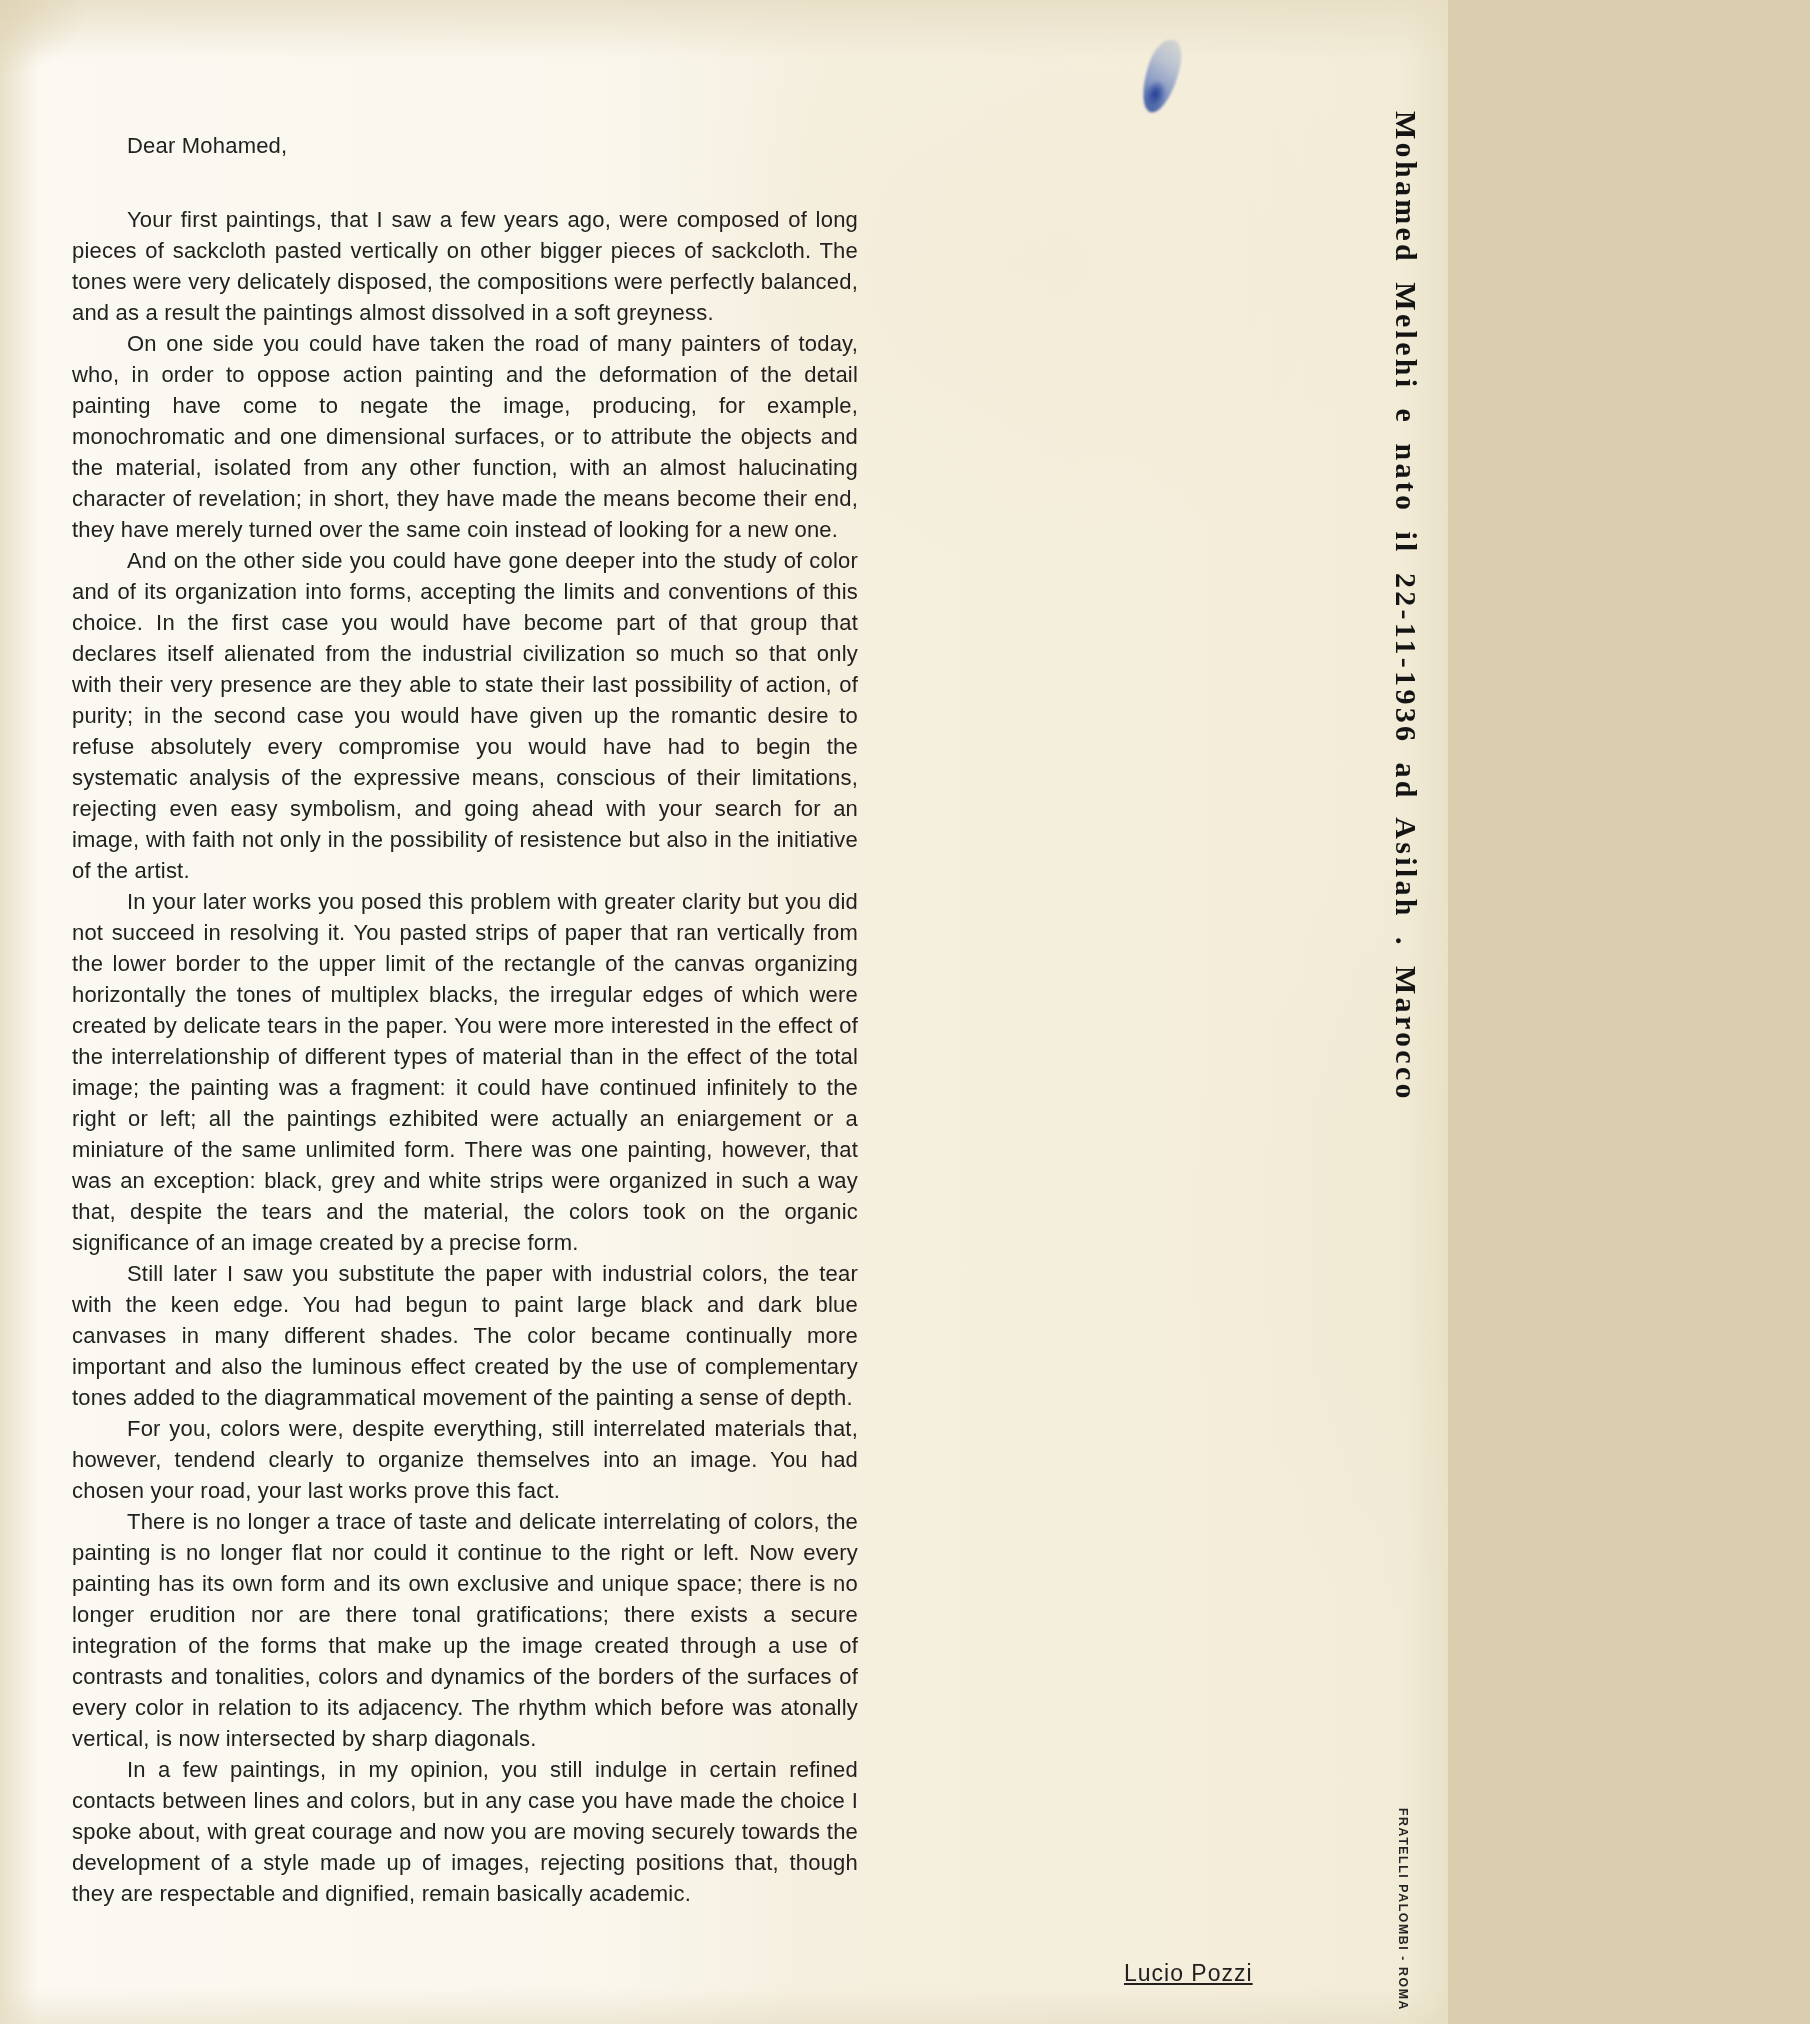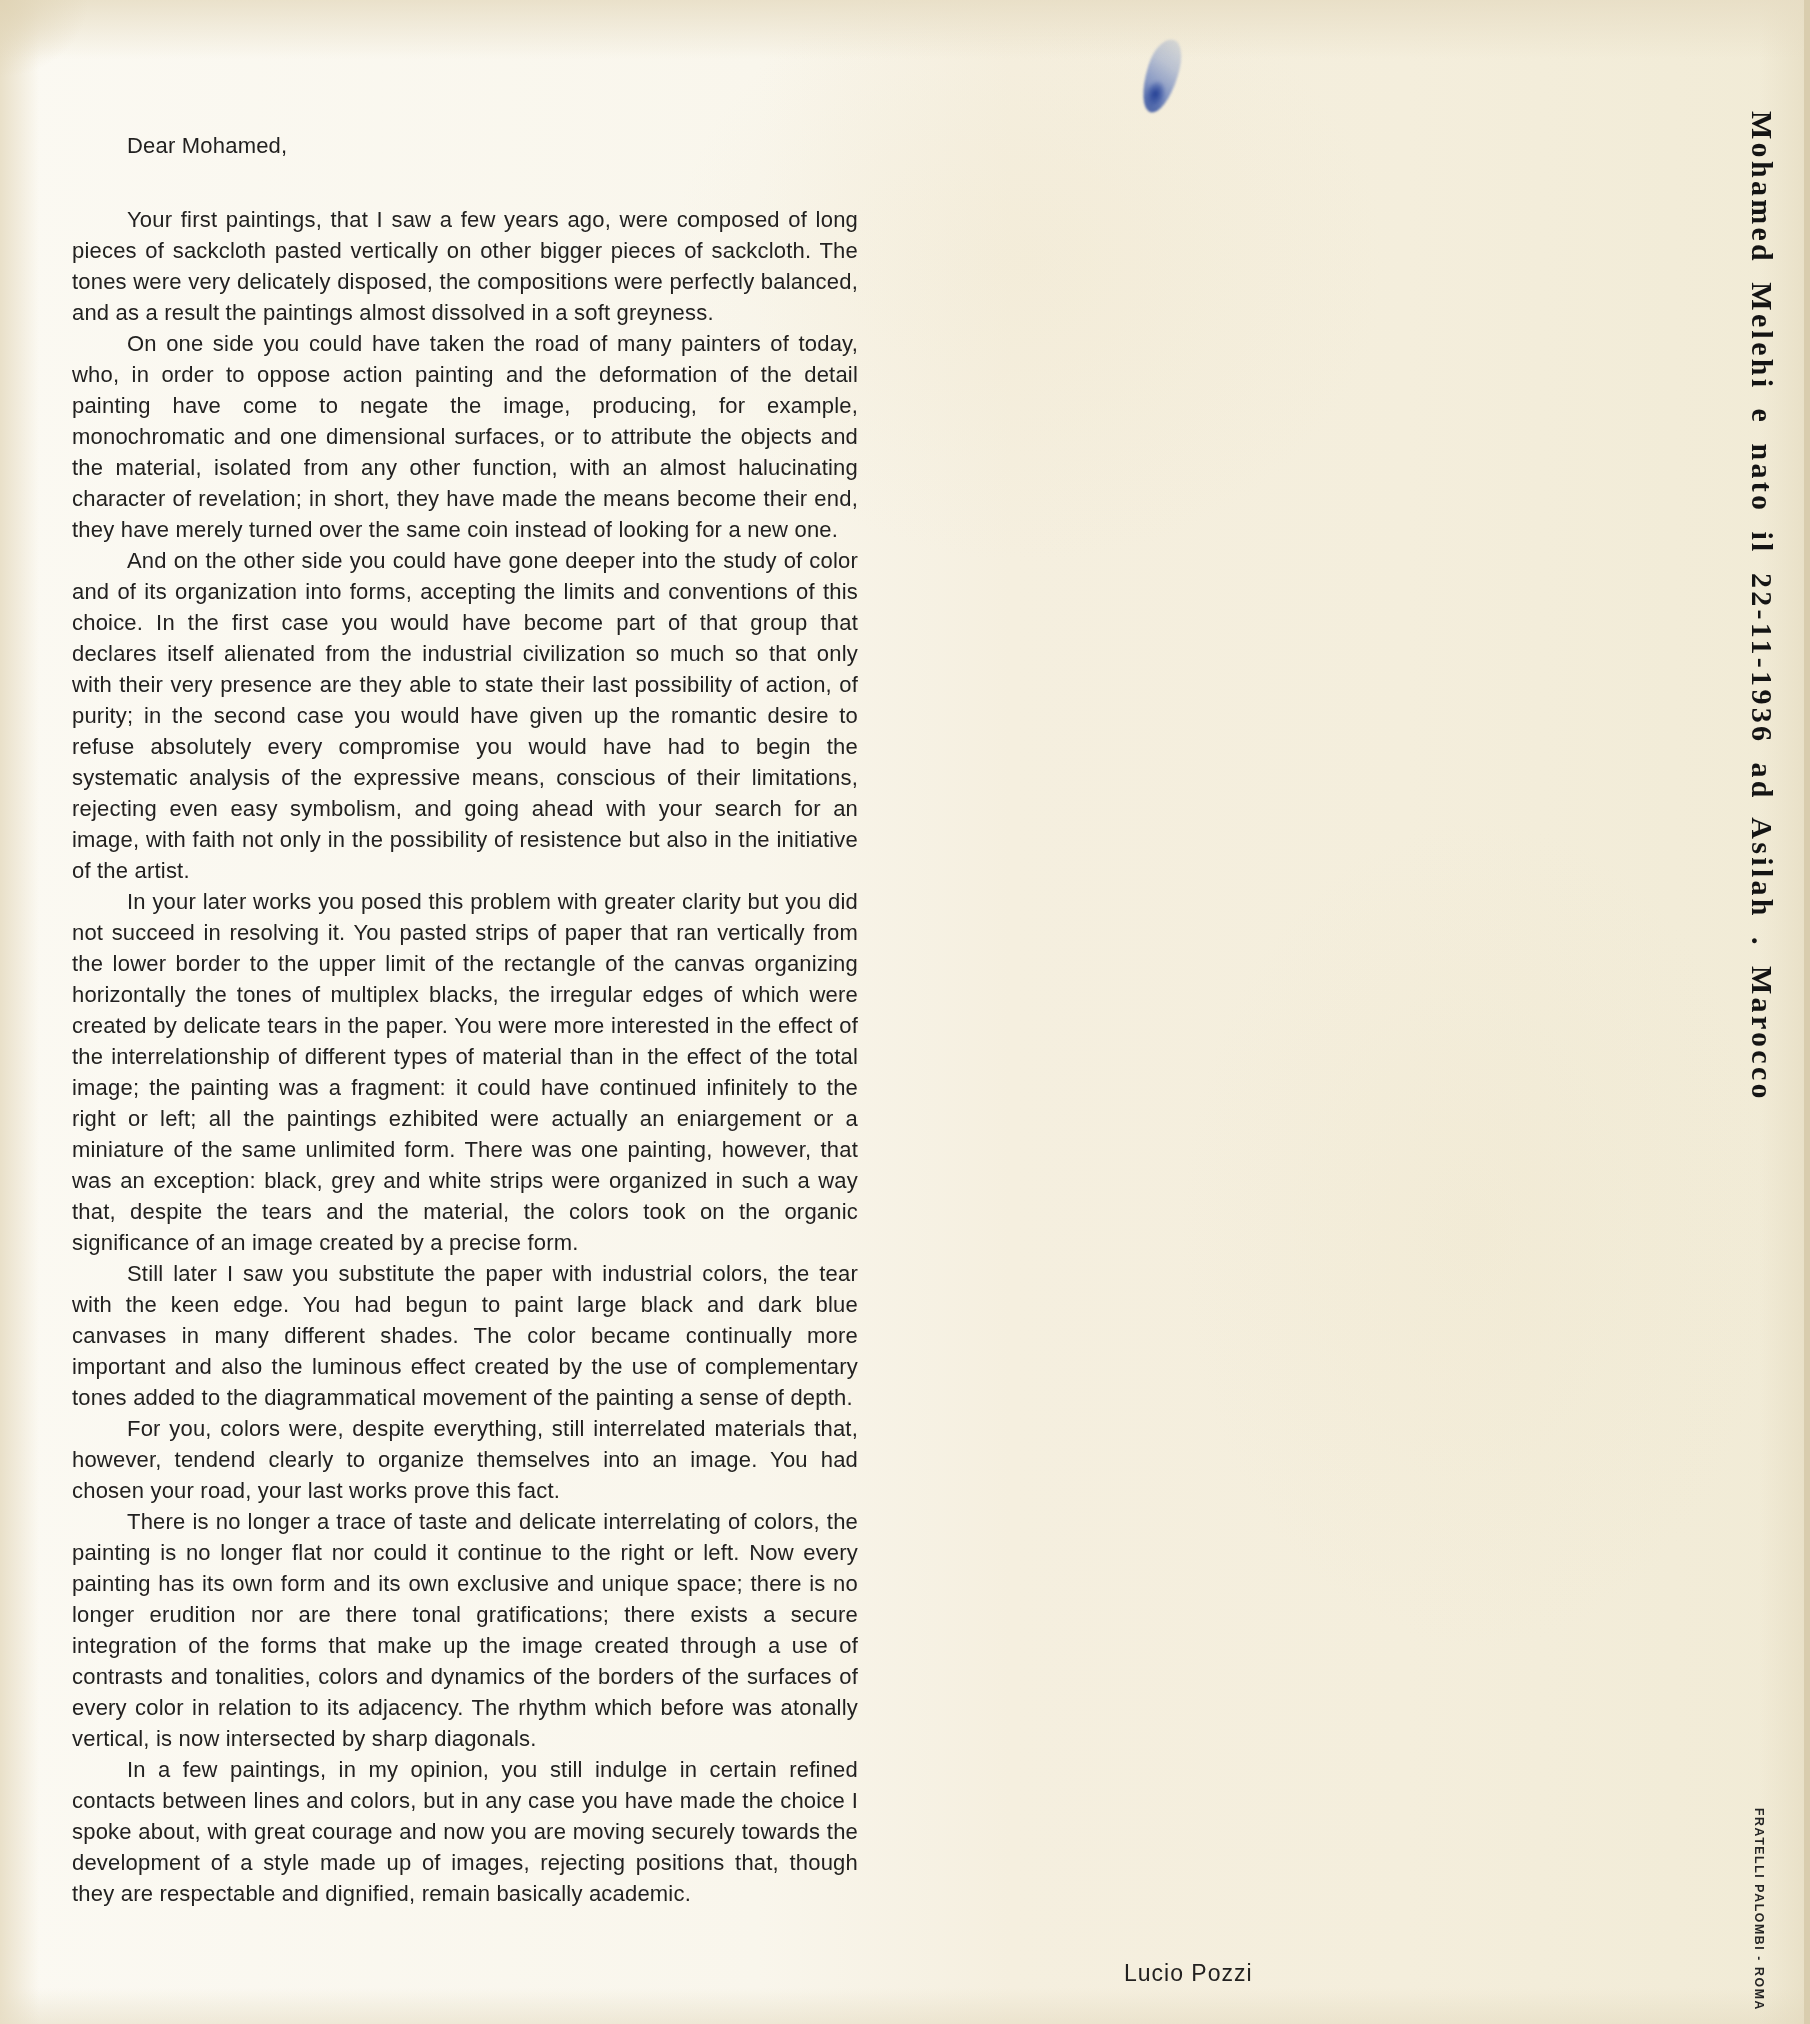--- a/index.html
+++ b/index.html
@@ -1,19 +1,19 @@
 <!DOCTYPE html>
 <html style="font-size:13px"><head>
 <meta charset="utf-8">
 <title>Scanned Letter</title>
 <style>
   html, body { margin: 0; padding: 0; background: #d9cdae; }
   .screen {
     position: relative;
-    width: 1804px;
+    width: 1448px;
     height: 2025px;
     overflow: hidden;
     font-family: "Liberation Sans", sans-serif;
   }
   .page {
     position: absolute;
     inset: 0;
     background:
       radial-gradient(123px 107px at 0px 0px, rgba(224,212,182,.95), rgba(224,212,182,0) 72%),
       linear-gradient(180deg, rgba(231,221,196,.85) 0px, rgba(231,221,196,0) 59px),
@@ -43,20 +43,21 @@
     text-indent: 55px;
     text-align: justify;
   }
   .signature {
     position: absolute;
     left: 1124px;
     top: 1960px;
     color: #222120;
     font-size: 23px;
     letter-spacing: 1px;
+    text-decoration: underline;
   }
   .artist-note {
     position: absolute;
     top: 111px;
     right: 25px;
     writing-mode: vertical-rl;
     font-family: "Liberation Serif", serif;
     font-weight: 700;
     font-size: 30px;
     letter-spacing: 3.3px;

